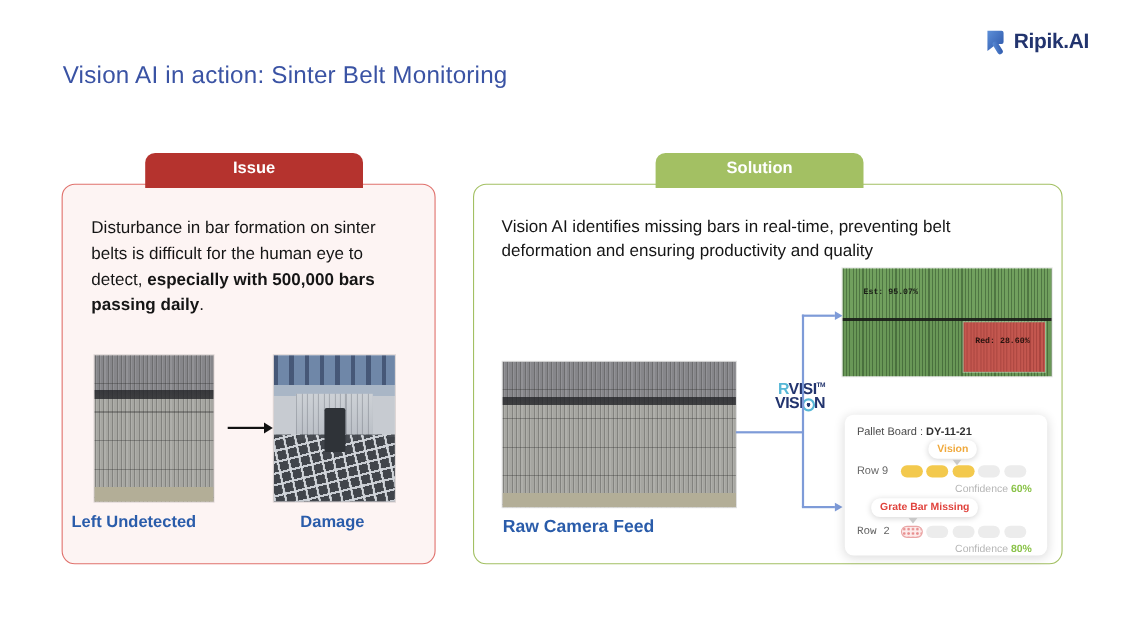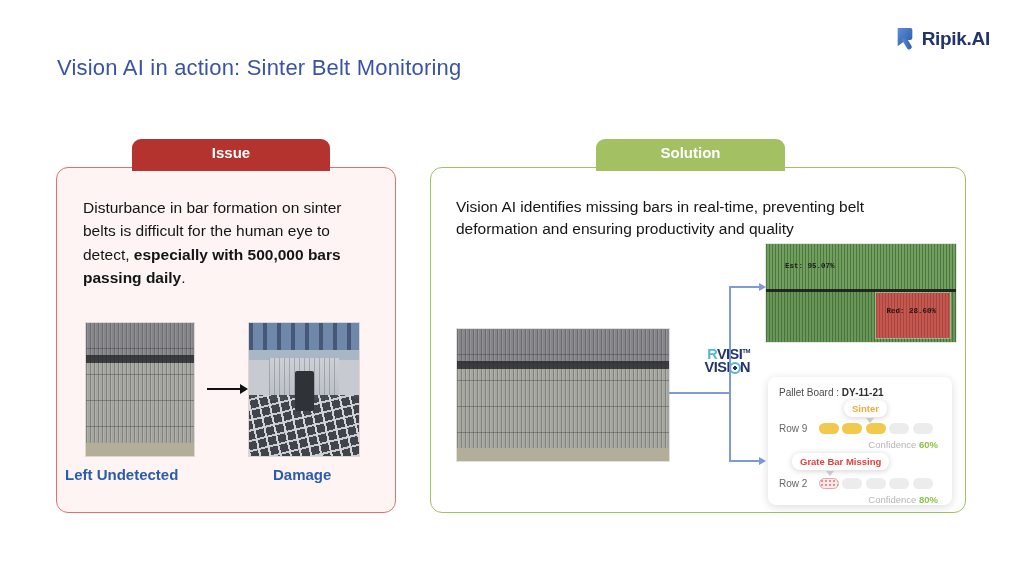--- a/index.html
+++ b/index.html
@@ -102,21 +102,21 @@
   .pallet-title b{color:#2e2e2e;}
   .tooltip{position:absolute;background:#fff;border-radius:8px;box-shadow:0 1px 6px rgba(0,0,0,.18);
            font-weight:bold;padding:3px 8px;white-space:nowrap;}
   .tt-average{left:76px;top:23px;color:var(--tooltip-orange);font-size:9.5px;}
   .tt-missing{left:24px;top:76px;color:var(--tooltip-red);font-size:9.5px;}
   .tt-caret{position:absolute;width:0;height:0;border-left:4px solid transparent;border-right:4px solid transparent;border-top:5px solid #c9c9c9;}
   .caret-average{left:98px;top:41px;}
   .caret-missing{left:58px;top:94px;}
   .row-line{position:absolute;display:flex;align-items:center;gap:3.5px;}
   .row1{left:11px;top:46px;}
-  .row2{left:11px;top:101px;}
+  .row2{left:11px;top:101px;font-family:Liberation Mono, monospace;}
   .row-label{width:36px;color:#666;}
   .pill{width:20px;height:11px;border-radius:6px;display:inline-block;}
   .pill-yellow{background:var(--pill-yellow);}
   .pill-gray{background:var(--pill-gray);}
   .pill-red{background:radial-gradient(#e88f8f 1px, #fcebeb 1.3px);background-size:4px 4px;border:1px solid #eaa5a5;}
   .confidence{position:absolute;right:14px;color:#b5b5b5;font-size:9.5px;}
   .conf1{top:62px;}
   .conf2{top:117px;}
   .conf-val{color:var(--confidence-green);font-weight:bold;}
 </style>
@@ -157,20 +157,21 @@
     </div>
 
     <div class="caption cap-left">Left Undetected</div>
     <div class="caption cap-right">Damage</div>
   </div>
 
   <div class="panel panel-solution">
     <div class="solution-text">Vision AI identifies missing bars in real-time, preventing belt deformation and ensuring productivity and quality</div>
 
     <div class="photo raw-image belt"></div>
+    <div class="caption cap-camera">Raw Camera Feed</div>
 
     <div class="vision-logo">
       <div class="vl1"><span class="cyan">R</span><span>VISI</span><sup>TM</sup></div>
       <div class="vl2">
           <span>VISI</span>
           <span class="eye"></span>
           <span>N</span>
         </div>
     </div>
 
@@ -184,21 +185,21 @@
     <div class="green-detect">
       <span class="overlay-label lbl-green">Est: 95.07%</span>
       <div class="red-region">
         <span class="overlay-label lbl-red">Red: 28.60%</span>
       </div>
     </div>
 
     <div class="pallet">
       <div class="pallet-title"><span>Pallet Board : </span><b>DY-11-21</b></div>
 
-      <div class="tooltip tt-average">Sinter</div>
+      <div class="tooltip tt-average">Vision</div>
       <div class="tt-caret caret-average"></div>
 
       <div class="row-line row1">
         <span class="row-label">Row 9</span>
         <span style="display:flex;gap:3.5px;">
             <span class="pill pill-yellow"></span>
             <span class="pill pill-yellow"></span>
             <span class="pill pill-yellow"></span>
             <span class="pill pill-gray"></span>
             <span class="pill pill-gray"></span>

